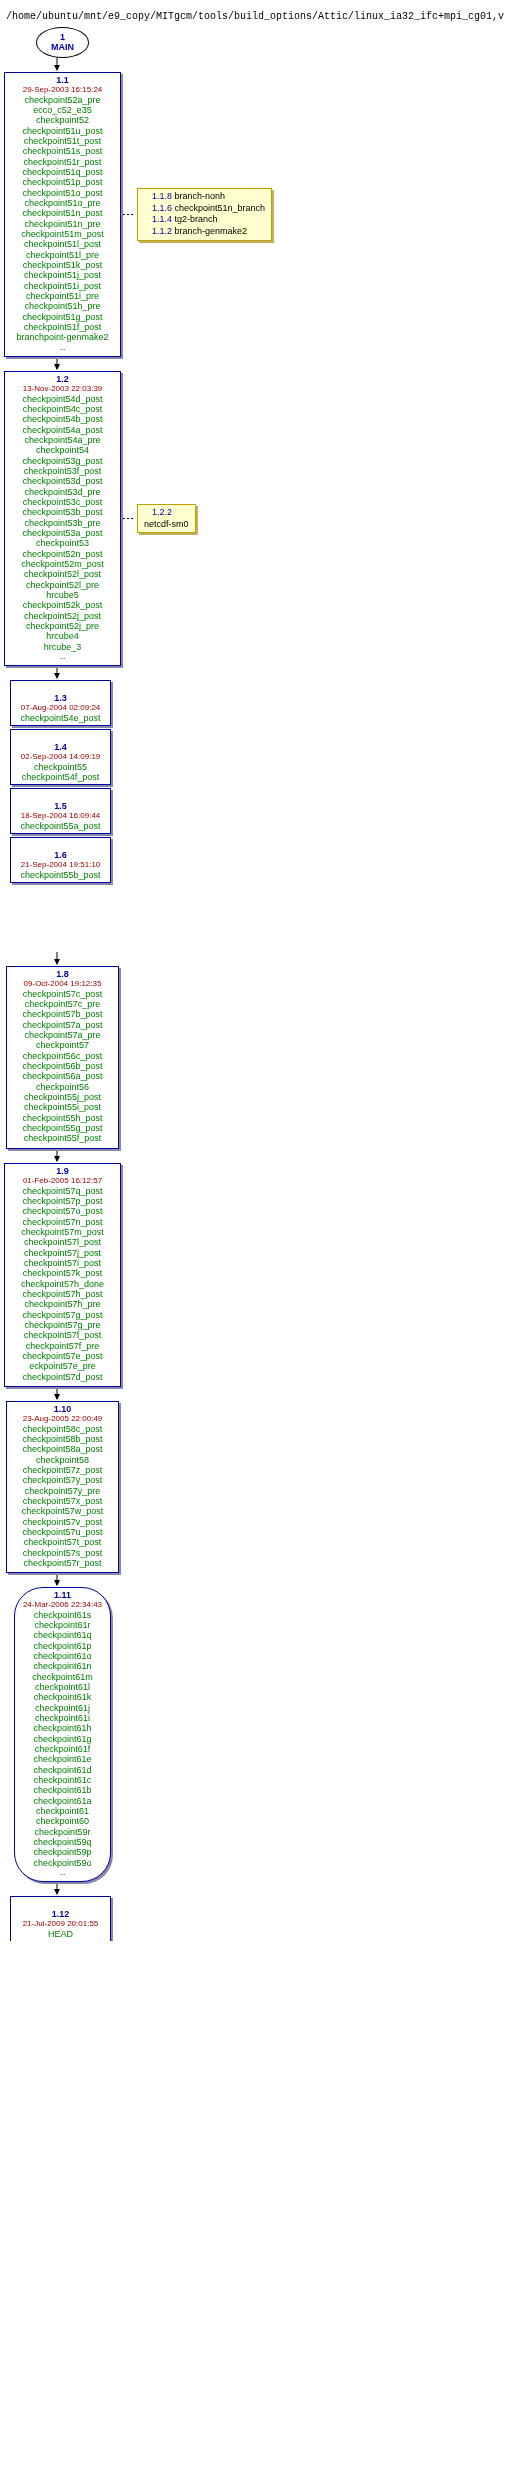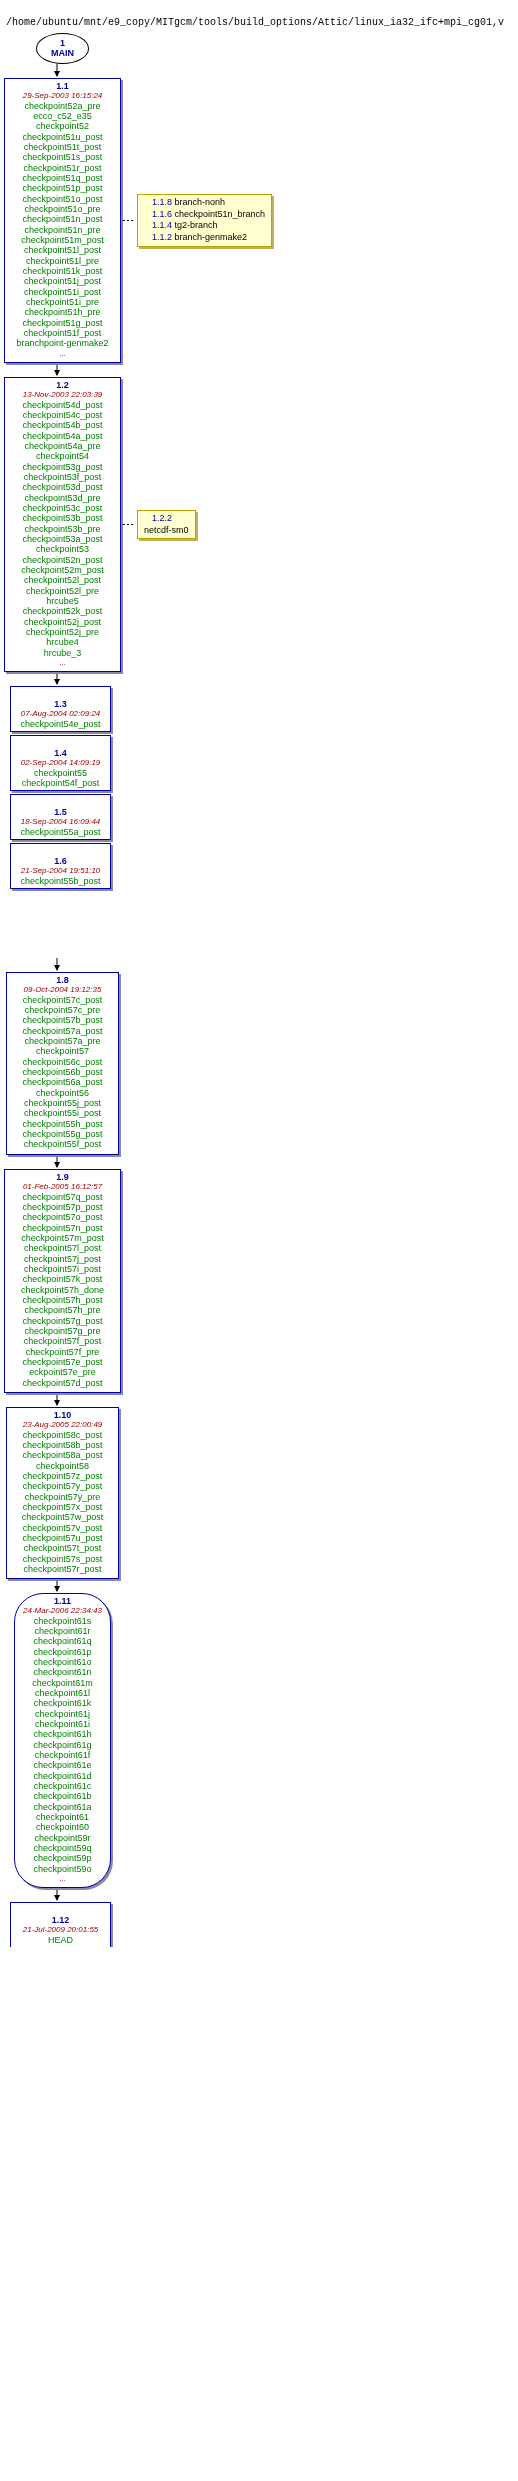--- a/index.html
+++ b/index.html
@@ -5,21 +5,21 @@
 html, body {
   margin: 0;
   padding: 0;
   width: 518px;
   background: #fff;
   font-family: Helvetica, Arial, sans-serif;
   font-size: 9px;
   color: #000;
 }
 .header {
-  padding: 16px 6px 2px 6px;
+  padding: 10px 6px 2px 6px;
   font-family: "Courier New", monospace;
   font-size: 10px;
   line-height: 1.3;
 }
 .canvas {
   position: relative;
   width: 518px;
 }
 .node {
   position: absolute;
@@ -42,21 +42,20 @@
 .box.small {
   padding: 12px 4px 2px 4px;
 }
 .box .rev {
   color: #0000a0;
   font-weight: bold;
 }
 .box .meta {
   color: #a00000;
   font-size: 8px;
-  font-style: italic;
 }
 .box .tags {
   color: #008000;
 }
 .box .ell {
   color: #a00000;
   font-size: 8px;
 }
 .anno {
   position: absolute;

